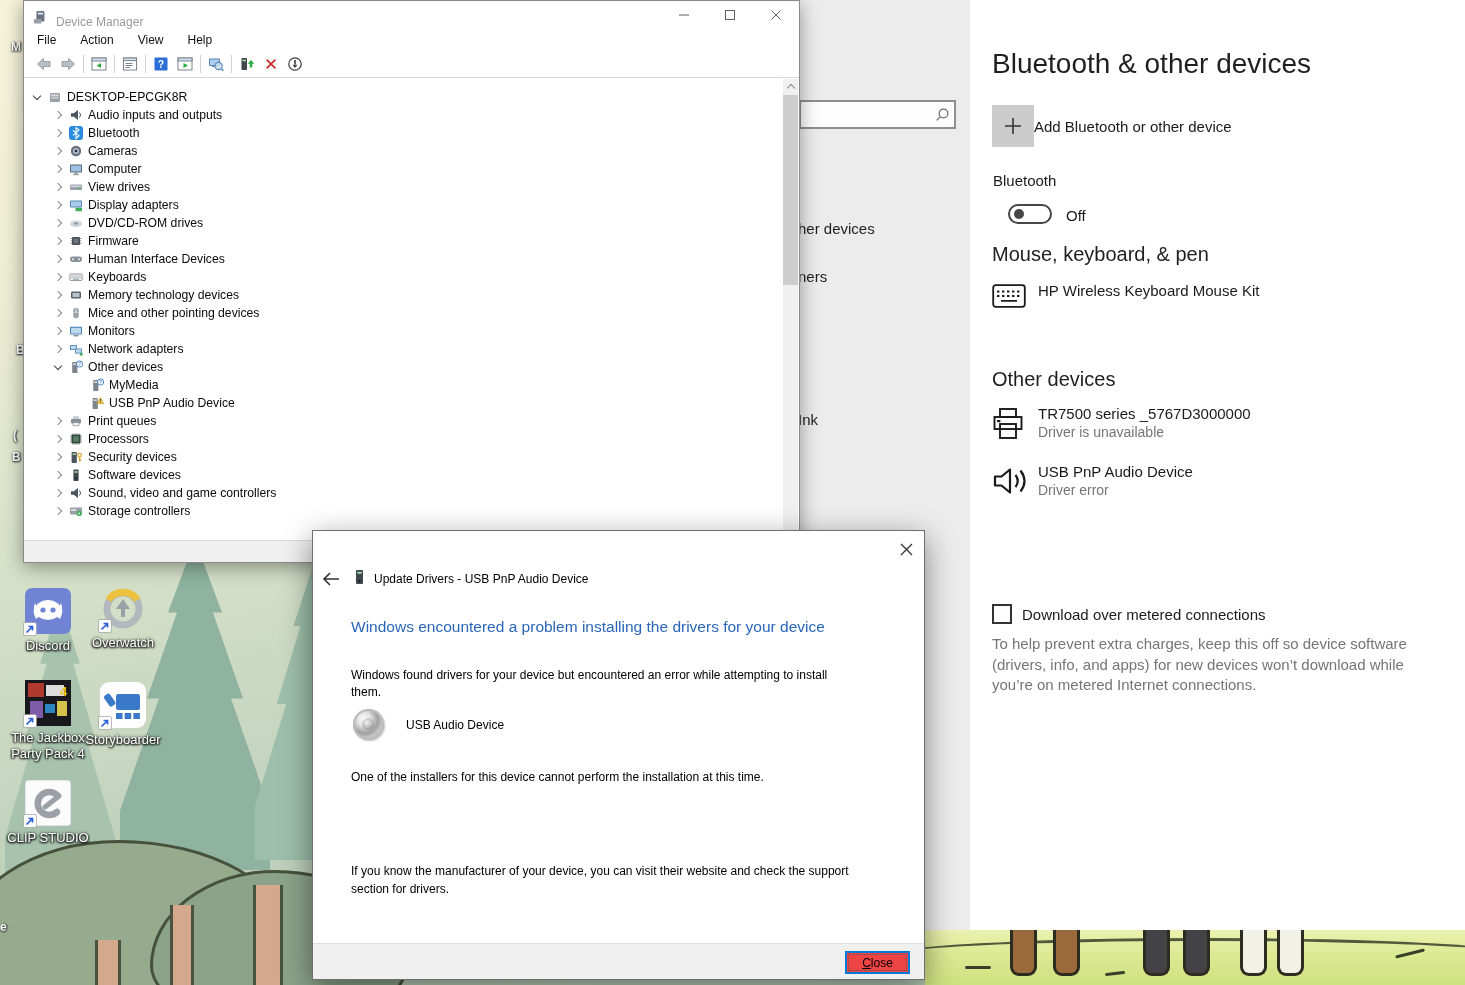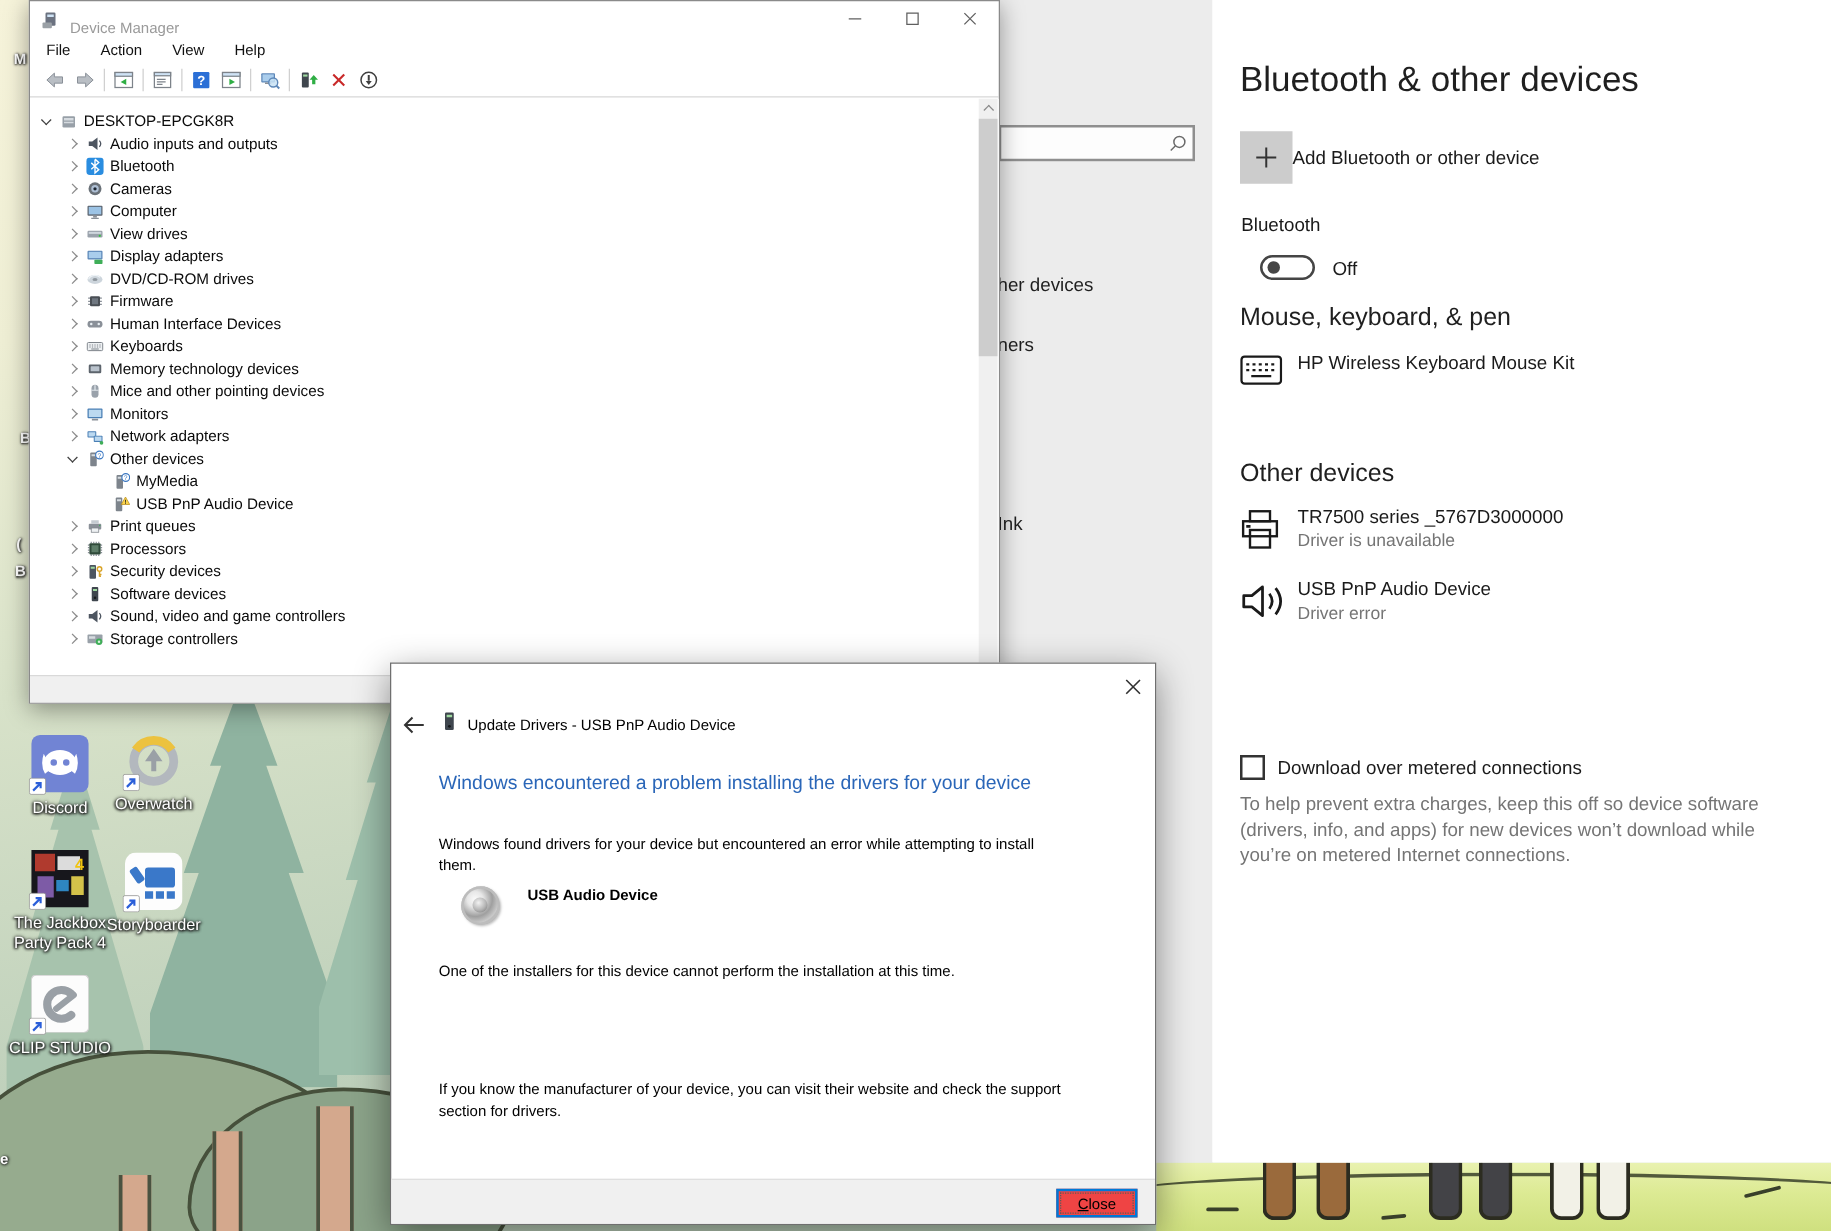--- a/index.html
+++ b/index.html
@@ -84,21 +84,21 @@
   
   .dlg { position:absolute; left:312px; top:530px; width:613px; height:450px; background:#fff;
     border:1px solid #6f6f6f; box-shadow:0 8px 28px rgba(0,0,0,.45); }
   .dlg-x { position:absolute; right:8px; top:8px; width:20px; height:20px; display:flex; align-items:center; justify-content:center; cursor:pointer; }
   .dlg-head { position:absolute; left:8px; top:38px; display:flex; align-items:center; }
   .dlg-back { width:22px; height:18px; cursor:pointer; }
   .dlg-ico { margin-left:10px; }
   .dlg-ttl { margin-left:8px; font-size:12px; color:#000; }
   .dlg-blue { position:absolute; left:38px; top:87px; font-size:15.5px; color:#2a66b8; }
   .dlg-b1 { position:absolute; left:38px; top:136px; width:505px; font-size:12px; color:#000; line-height:1.45; }
-  .dlg-devrow { position:absolute; left:56px; top:178px; display:flex; align-items:flex-start;font-weight:bold; }
+  .dlg-devrow { position:absolute; left:40px; top:178px; display:flex; align-items:center; }
   .spk-img { width:31px; height:31px; border-radius:50%;
     background:radial-gradient(circle at 36% 34%, #fafafa 0%, #e7e7e7 22%, #9f9f9f 48%, #c9c9c9 66%, #8d8d8d 82%, #707070 100%);
     box-shadow:inset 0 0 0 2px #bdbdbd, 1px 1px 2px rgba(0,0,0,.25); position:relative; }
   .spk-img:after { content:""; position:absolute; left:9px; top:9px; width:12px; height:12px; border-radius:50%;
     background:radial-gradient(circle at 40% 35%, #f2f2f2, #b5b5b5 55%, #6f6f6f); }
   .dlg-devname { margin-left:22px; font-size:12px; color:#000; }
   .dlg-b2 { position:absolute; left:38px; top:239px; width:520px; font-size:12px; color:#000; }
   .dlg-b3 { position:absolute; left:38px; top:331px; width:512px; font-size:12px; color:#000; line-height:1.5; }
   .dlg-bar { position:absolute; left:0; right:0; bottom:0; height:36px; background:#f0f0f0; border-top:1px solid #dfdfdf; }
   .dlg-close { position:absolute; right:14px; top:7px; width:65px; height:23px; background:#ef4444;

